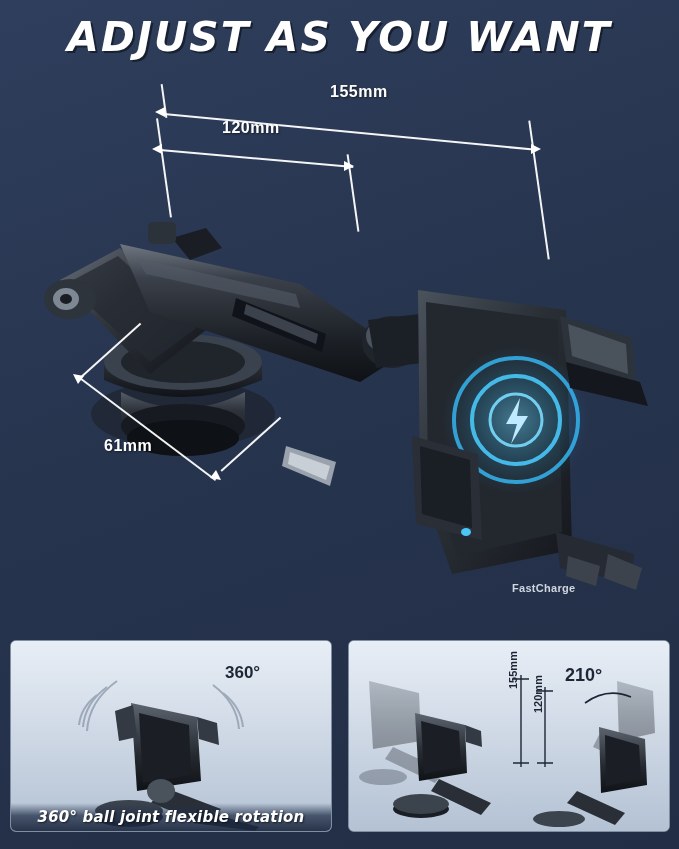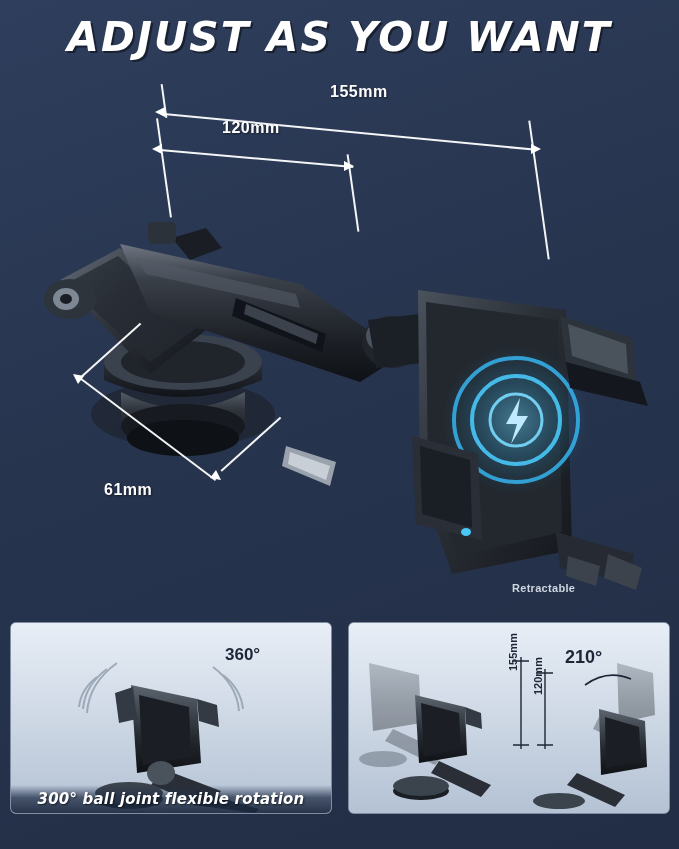--- a/index.html
+++ b/index.html
@@ -78,21 +78,21 @@
   .arrowL { border-right: 10px solid #ffffff; }
   .arrowR { border-left: 10px solid #ffffff; }
 
   
   .product { position: absolute; left: 0; top: 0; width: 679px; height: 560px; }
 
   
   .panels {
     position: absolute;
     left: 0;
-    top: 614px;
+    top: 632px;
     width: 625px;
     height: 217px;
   }
   .panel {
     position: absolute;
     top: 8px;
     width: 320px;
     height: 190px;
     border-radius: 6px;
     overflow: hidden;
@@ -231,42 +231,42 @@
       <path d="M568 494 L600 504 L596 524 L566 514 Z" fill="#3c434d"></path>
       <path d="M608 492 L642 506 L636 528 L604 516 Z" fill="#3c434d"></path>
 
       <path d="M412 374 L478 392 L482 478 L416 462 Z" fill="#2a2f37"></path>
       <path d="M420 384 L470 398 L472 466 L422 452 Z" fill="#1a1e25"></path>
       <ellipse cx="466" cy="470" rx="5" ry="4" fill="#49c7f7"></ellipse>
 
       <rect x="498" y="448" width="78" height="22" rx="4" fill="#1c2128" opacity="0.0"></rect>
     </svg>
 
-    <div class="brand-text" style="left:512px; top:520px; font-weight:bold;">Retractable</div>
+    <div class="brand-text" style="left:512px; top:520px; font-weight:bold;">FastCharge</div>
 
     <div class="dimline" style="left:164px; top:51px; width:374px; height:1.5px; transform: rotate(5.5deg); transform-origin: left center;"></div>
     <div class="arrowL" style="left:155px; top:45px;"></div>
     <div class="arrowR" style="left:531px; top:82px;"></div>
     <div class="tick" style="left:163px; top:22px; height:34px; transform: rotate(-8deg);"></div>
     <div class="tick" style="left:538px; top:58px; height:140px; transform: rotate(-8deg);"></div>
     <div class="dimlabel" style="left:330px; top:21px;">155mm</div>
 
     <div class="dimline" style="left:160px; top:87px; width:194px; height:1.5px; transform: rotate(5deg); transform-origin: left center;"></div>
     <div class="arrowL" style="left:152px; top:82px;"></div>
     <div class="arrowR" style="left:344px; top:99px;"></div>
     <div class="tick" style="left:163px; top:56px; height:100px; transform: rotate(-8deg);"></div>
     <div class="tick" style="left:352px; top:92px; height:78px; transform: rotate(-8deg);"></div>
     <div class="dimlabel" style="left:222px; top:57px;">120mm</div>
 
     <div class="dimline" style="left:80px; top:315px; width:170px; height:1.5px; transform: rotate(37deg); transform-origin: left center;"></div>
     <div class="arrowL" style="left:72px; top:310px; transform: rotate(37deg);"></div>
     <div class="arrowR" style="left:212px; top:410px; transform: rotate(37deg);"></div>
     <div class="tick" style="left:110px; top:248px; height:80px; transform: rotate(48deg);"></div>
     <div class="tick" style="left:250px; top:342px; height:80px; transform: rotate(48deg);"></div>
-    <div class="dimlabel" style="left:104px; top:375px;margin-top:44px;">61mm</div>
+    <div class="dimlabel" style="left:104px; top:375px;">61mm</div>
   </div>
 
   <div class="panels">
 
     <div class="panel left">
       <svg viewBox="0 0 320 190" style="position:absolute;left:0;top:0;width:320px;height:190px;">
         <defs>
           <linearGradient id="pbg1" x1="0" y1="0" x2="0" y2="1">
             <stop offset="0%" stop-color="#e8eef6"></stop>
             <stop offset="100%" stop-color="#b4c2d4"></stop>
@@ -293,21 +293,21 @@
         <path d="M104 70 L122 64 L126 96 L108 100 Z" fill="#333a43"></path>
 
         <path d="M152 146 L210 168 L196 184 L140 162 Z" fill="#2a2f37"></path>
         <path d="M186 168 L248 186 L244 190 L182 182 Z" fill="#1a1e25"></path>
         <ellipse cx="118" cy="176" rx="34" ry="10" fill="#1a1e25"></ellipse>
         <ellipse cx="118" cy="170" rx="34" ry="11" fill="#3b434d"></ellipse>
 
         <ellipse cx="150" cy="150" rx="14" ry="12" fill="#4a525c"></ellipse>
       </svg>
       <div class="panel-badge" style="left:214px; top:22px;">360°</div>
-      <div class="panel-caption">300° ball joint flexible rotation</div>
+      <div class="panel-caption">360° ball joint flexible rotation</div>
     </div>
 
     <div class="panel right">
       <svg viewBox="0 0 320 190" style="position:absolute;left:0;top:0;width:320px;height:190px;">
         <defs>
           <linearGradient id="pbg2" x1="0" y1="0" x2="0" y2="1">
             <stop offset="0%" stop-color="#e8eef6"></stop>
             <stop offset="100%" stop-color="#b4c2d4"></stop>
           </linearGradient>
           <linearGradient id="pm2" x1="0" y1="0" x2="0" y2="1">

